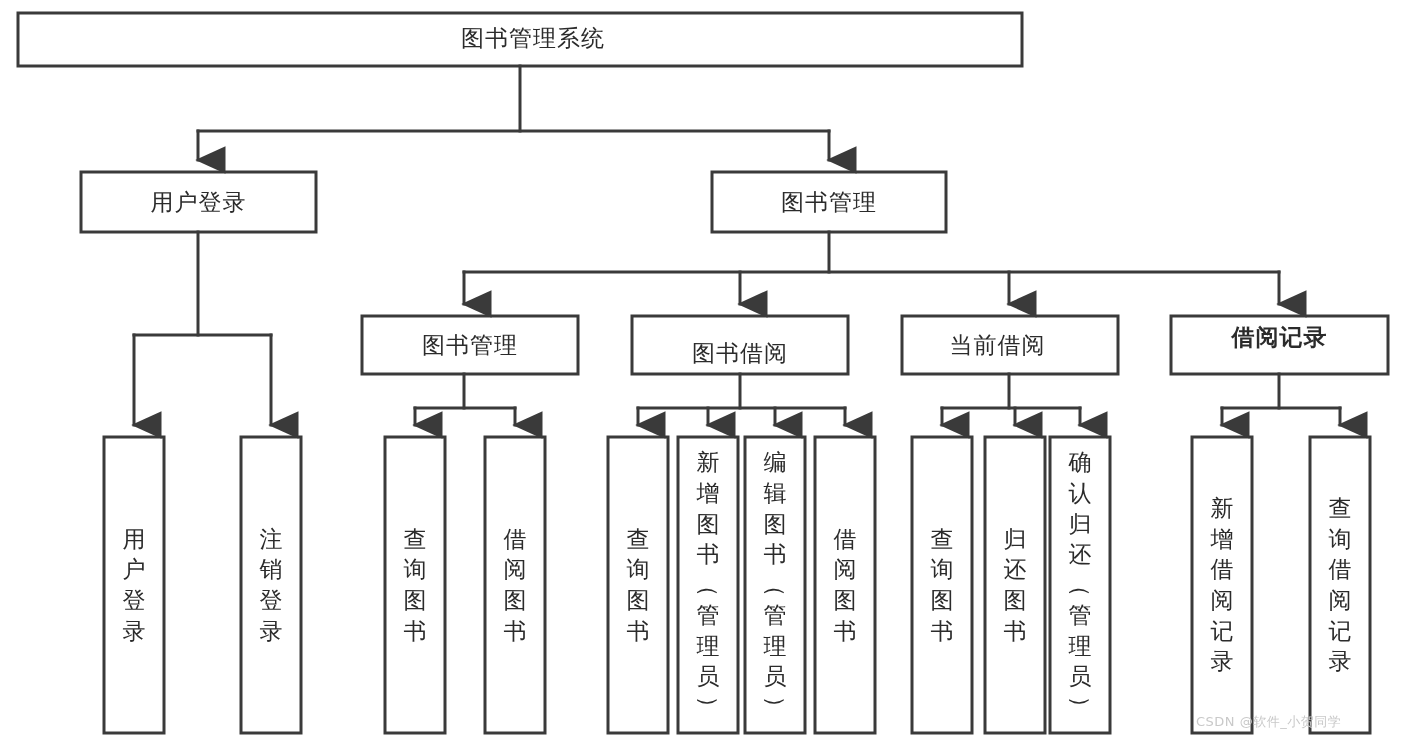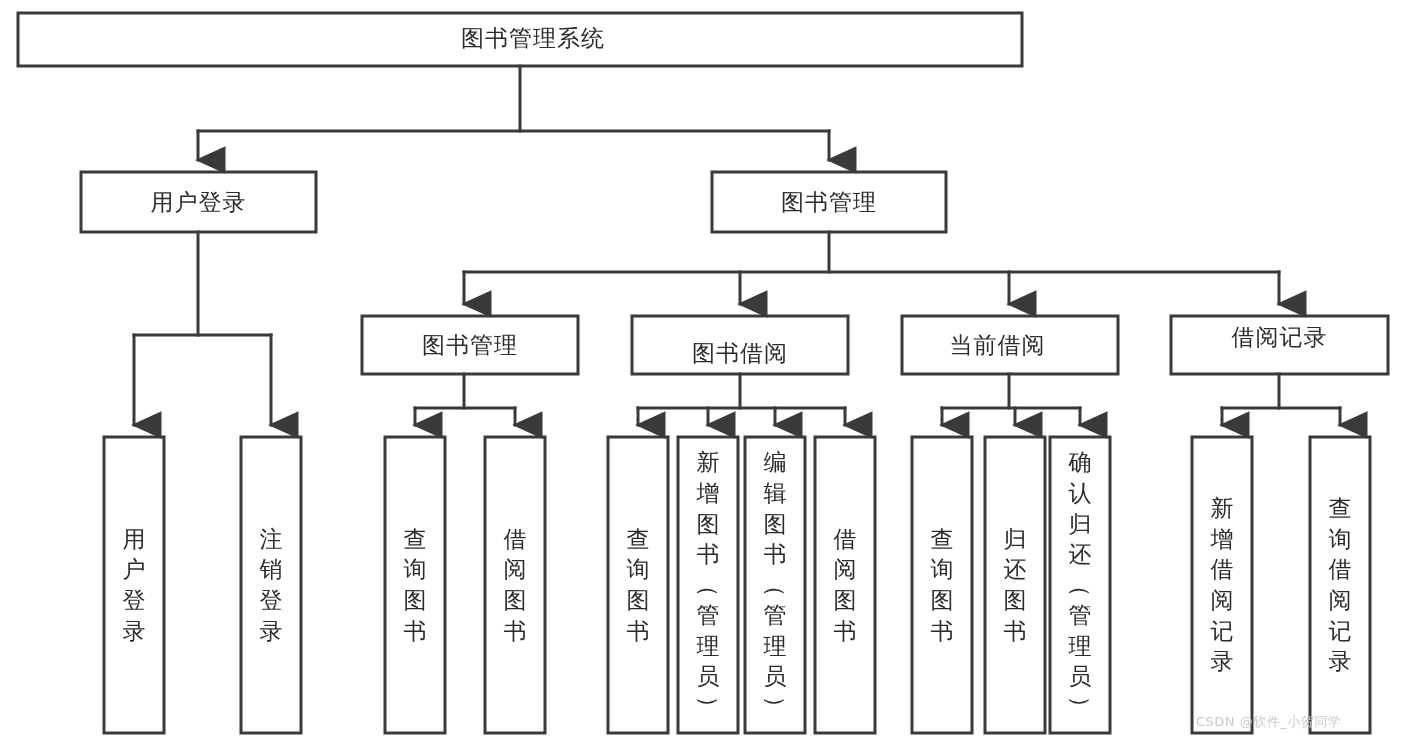--- a/index.html
+++ b/index.html
@@ -160,21 +160,21 @@
   </svg>
 
   <div class="node-label" style="left:18px; top:13px; width:1004px; height:50px;margin-left:13px;">图书管理系统</div>
 
   <div class="node-label" style="left:81px; top:172px; width:235px; height:60px;">用户登录</div>
   <div class="node-label" style="left:712px; top:172px; width:234px; height:60px;">图书管理</div>
 
   <div class="node-label" style="left:362px; top:316px; width:216px; height:58px;">图书管理</div>
   <div class="node-label" style="left:632px; top:316px; width:216px; height:58px;margin-top:8px;">图书借阅</div>
   <div class="node-label" style="left:902px; top:316px; width:191px; height:58px;">当前借阅</div>
-  <div class="node-label" style="left:1171px; top:316px; width:217px; height:43px;">借阅记录</div>
+  <div class="node-label" style="left:1171px; top:316px; width:217px; height:43px;font-weight:bold;">借阅记录</div>
 
   <div id="leaf-labels">
       <div class="leaf-label mid" style="left: 104px; top: 437px; width: 60px; height: 296px;">
         <span class="ch">用</span>
         <span class="ch">户</span>
         <span class="ch">登</span>
         <span class="ch">录</span>
       </div>
       <div class="leaf-label mid" style="left: 241px; top: 437px; width: 60px; height: 296px;">
         <span class="ch">注</span>

